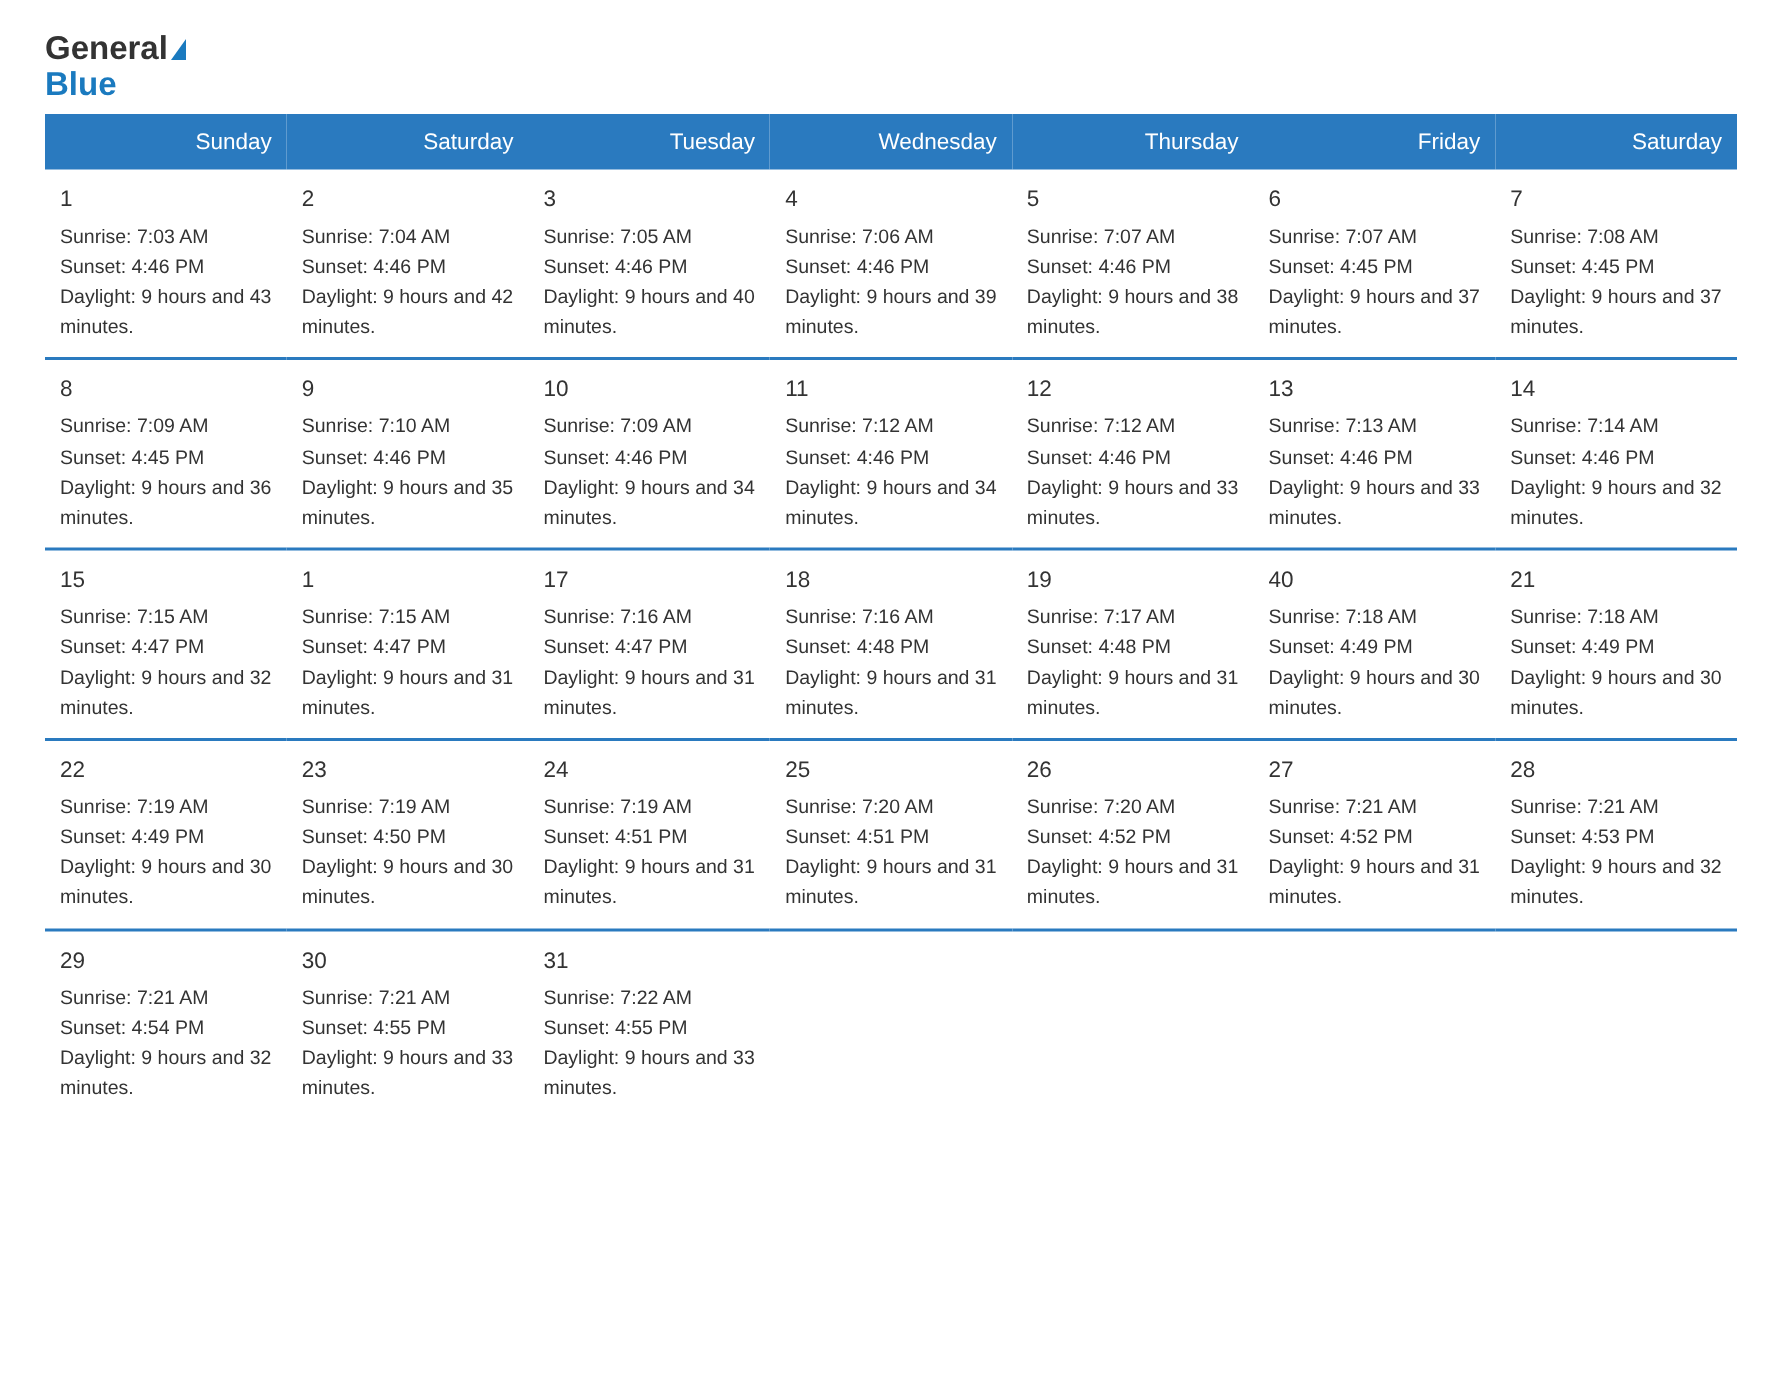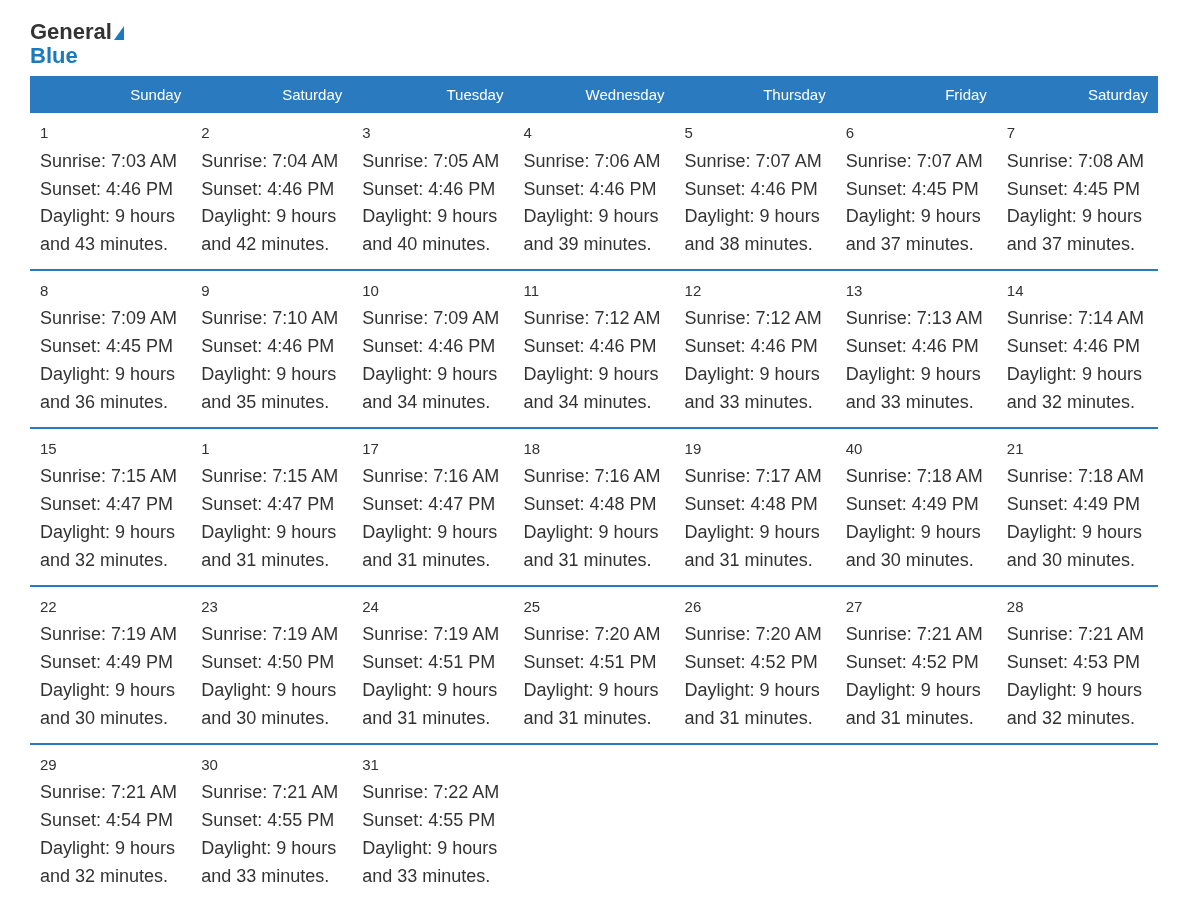--- a/index.html
+++ b/index.html
@@ -62,21 +62,21 @@
     tbody tr:last-child td {
       border-bottom: none;
     }
     .day-num {
       font-size: 15px;
       font-weight: normal;
       display: block;
       margin-bottom: 3px;
     }
     .day-info {
-      font-size: 18px;
+      font-size: 13px;
       color: #333;
     }
     .empty-cell {
       background: #fff;
     }
   </style>
 </head>
 <body>
 
 <div class="header">

